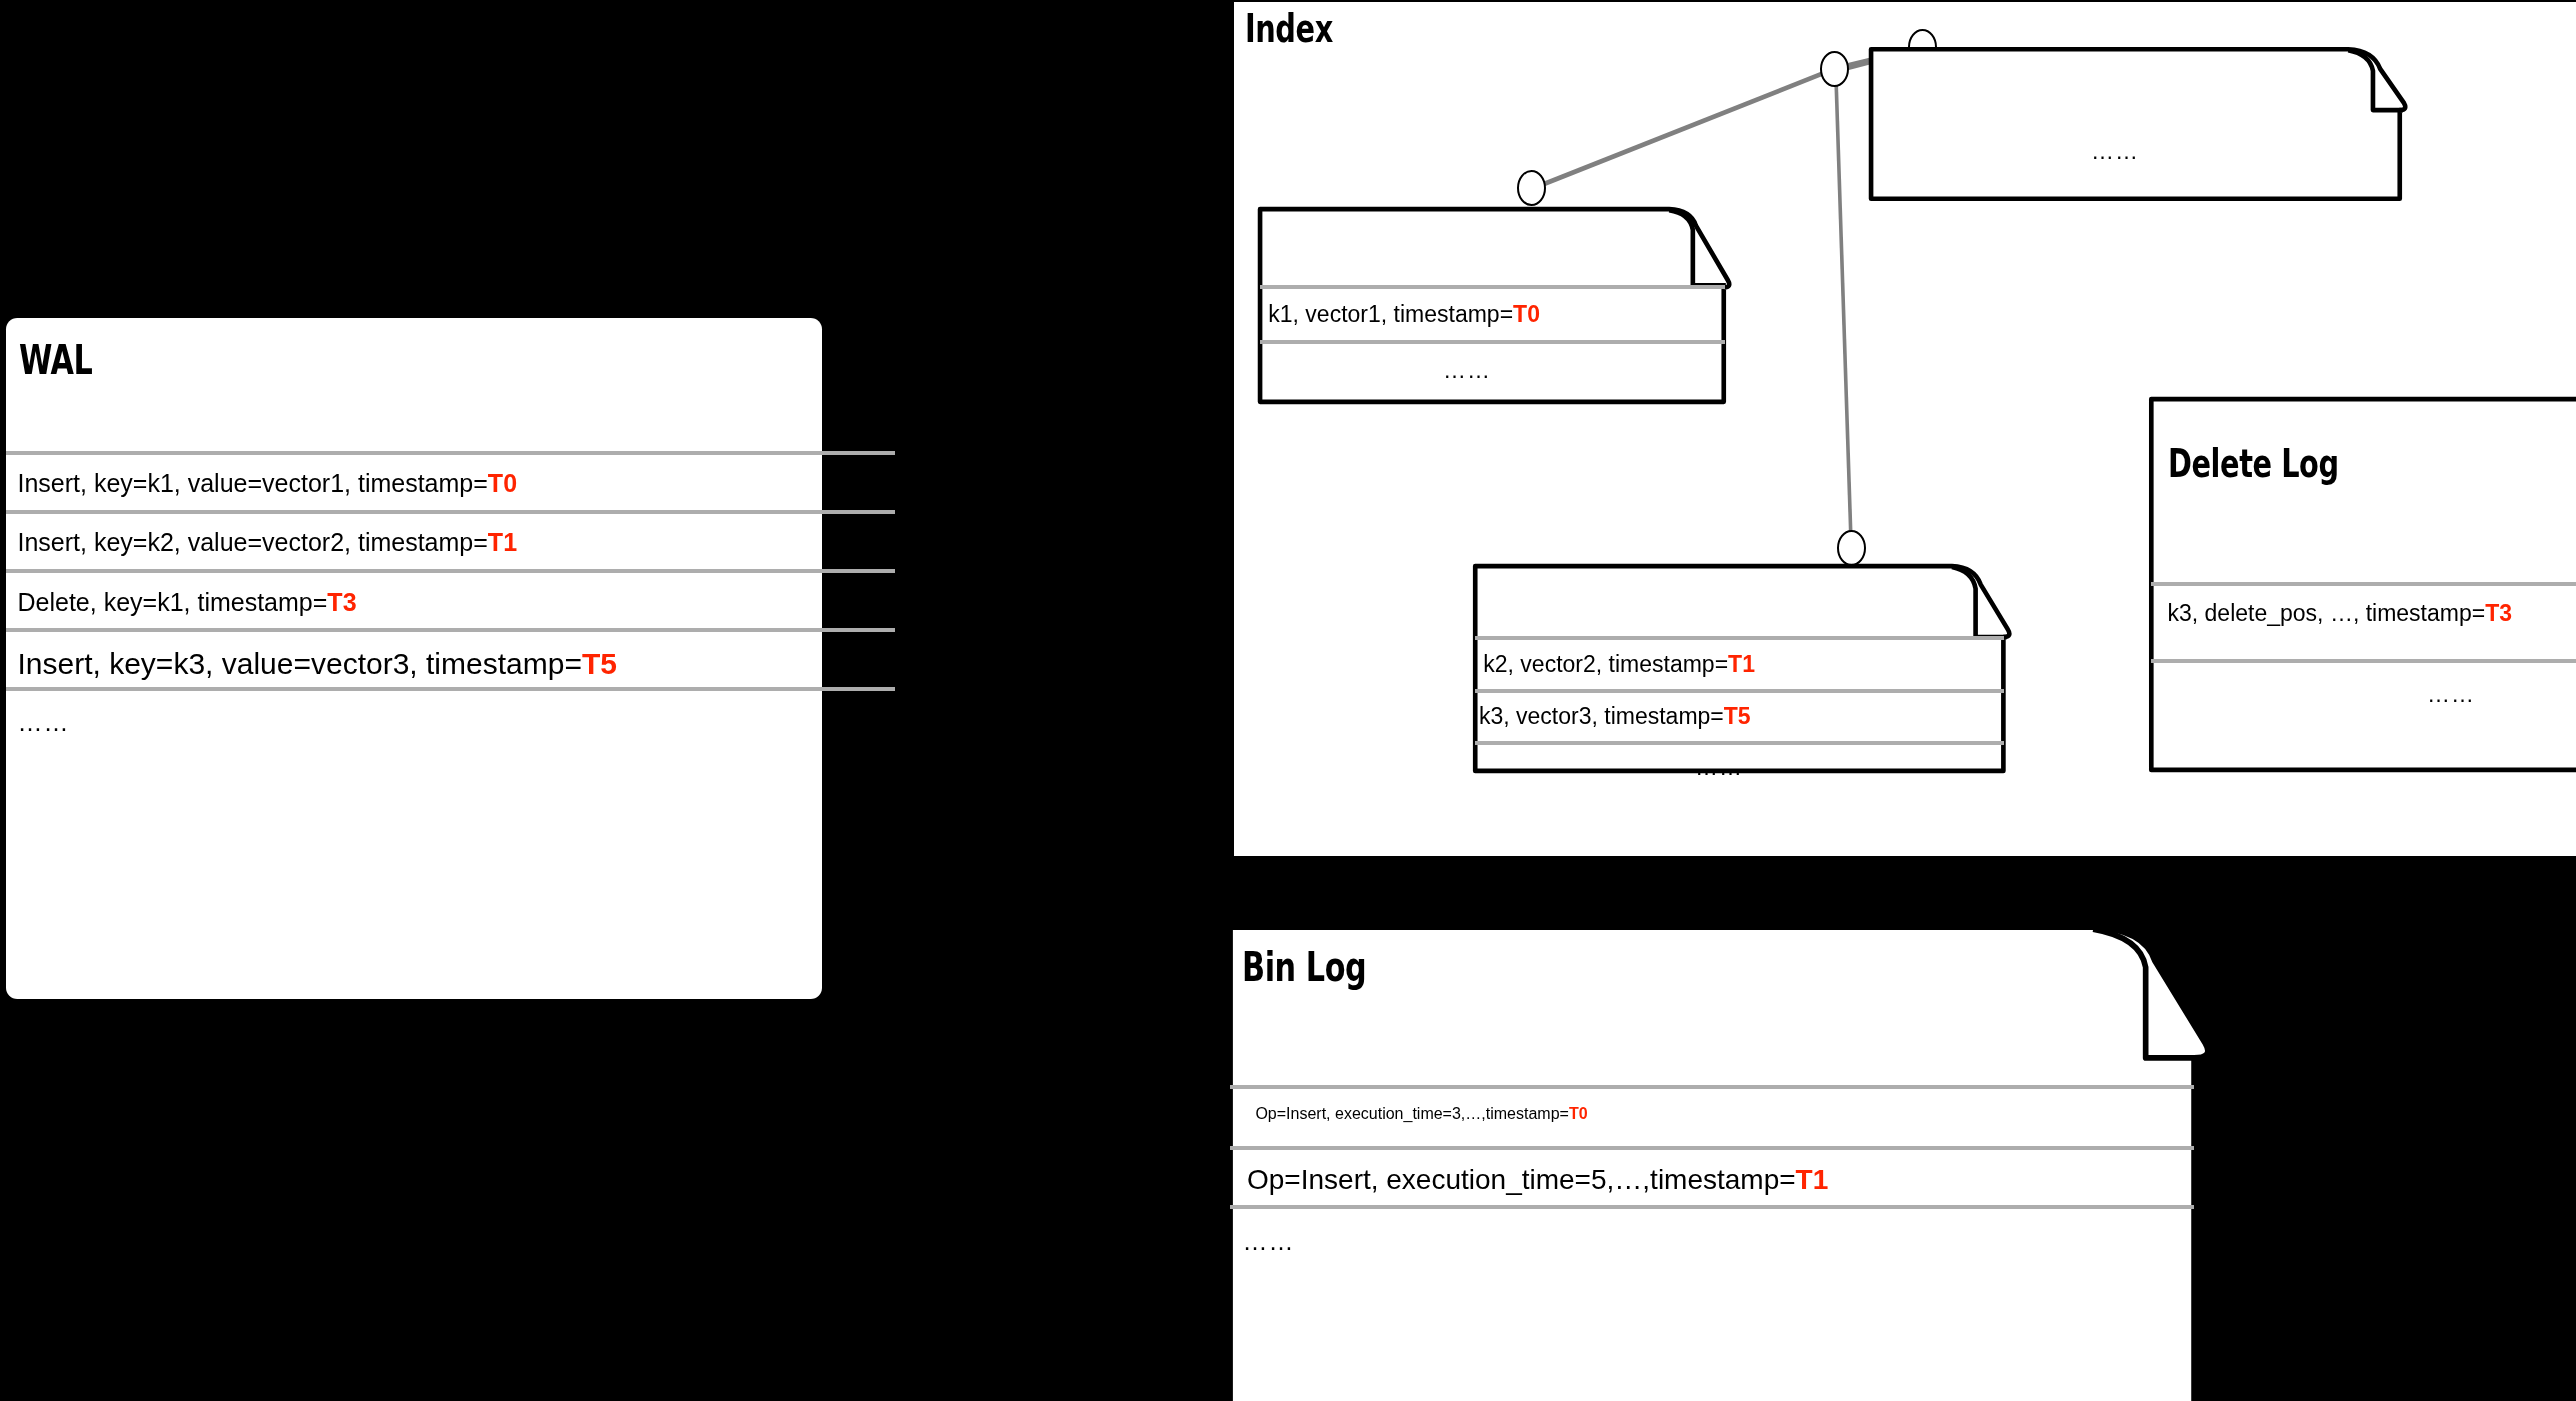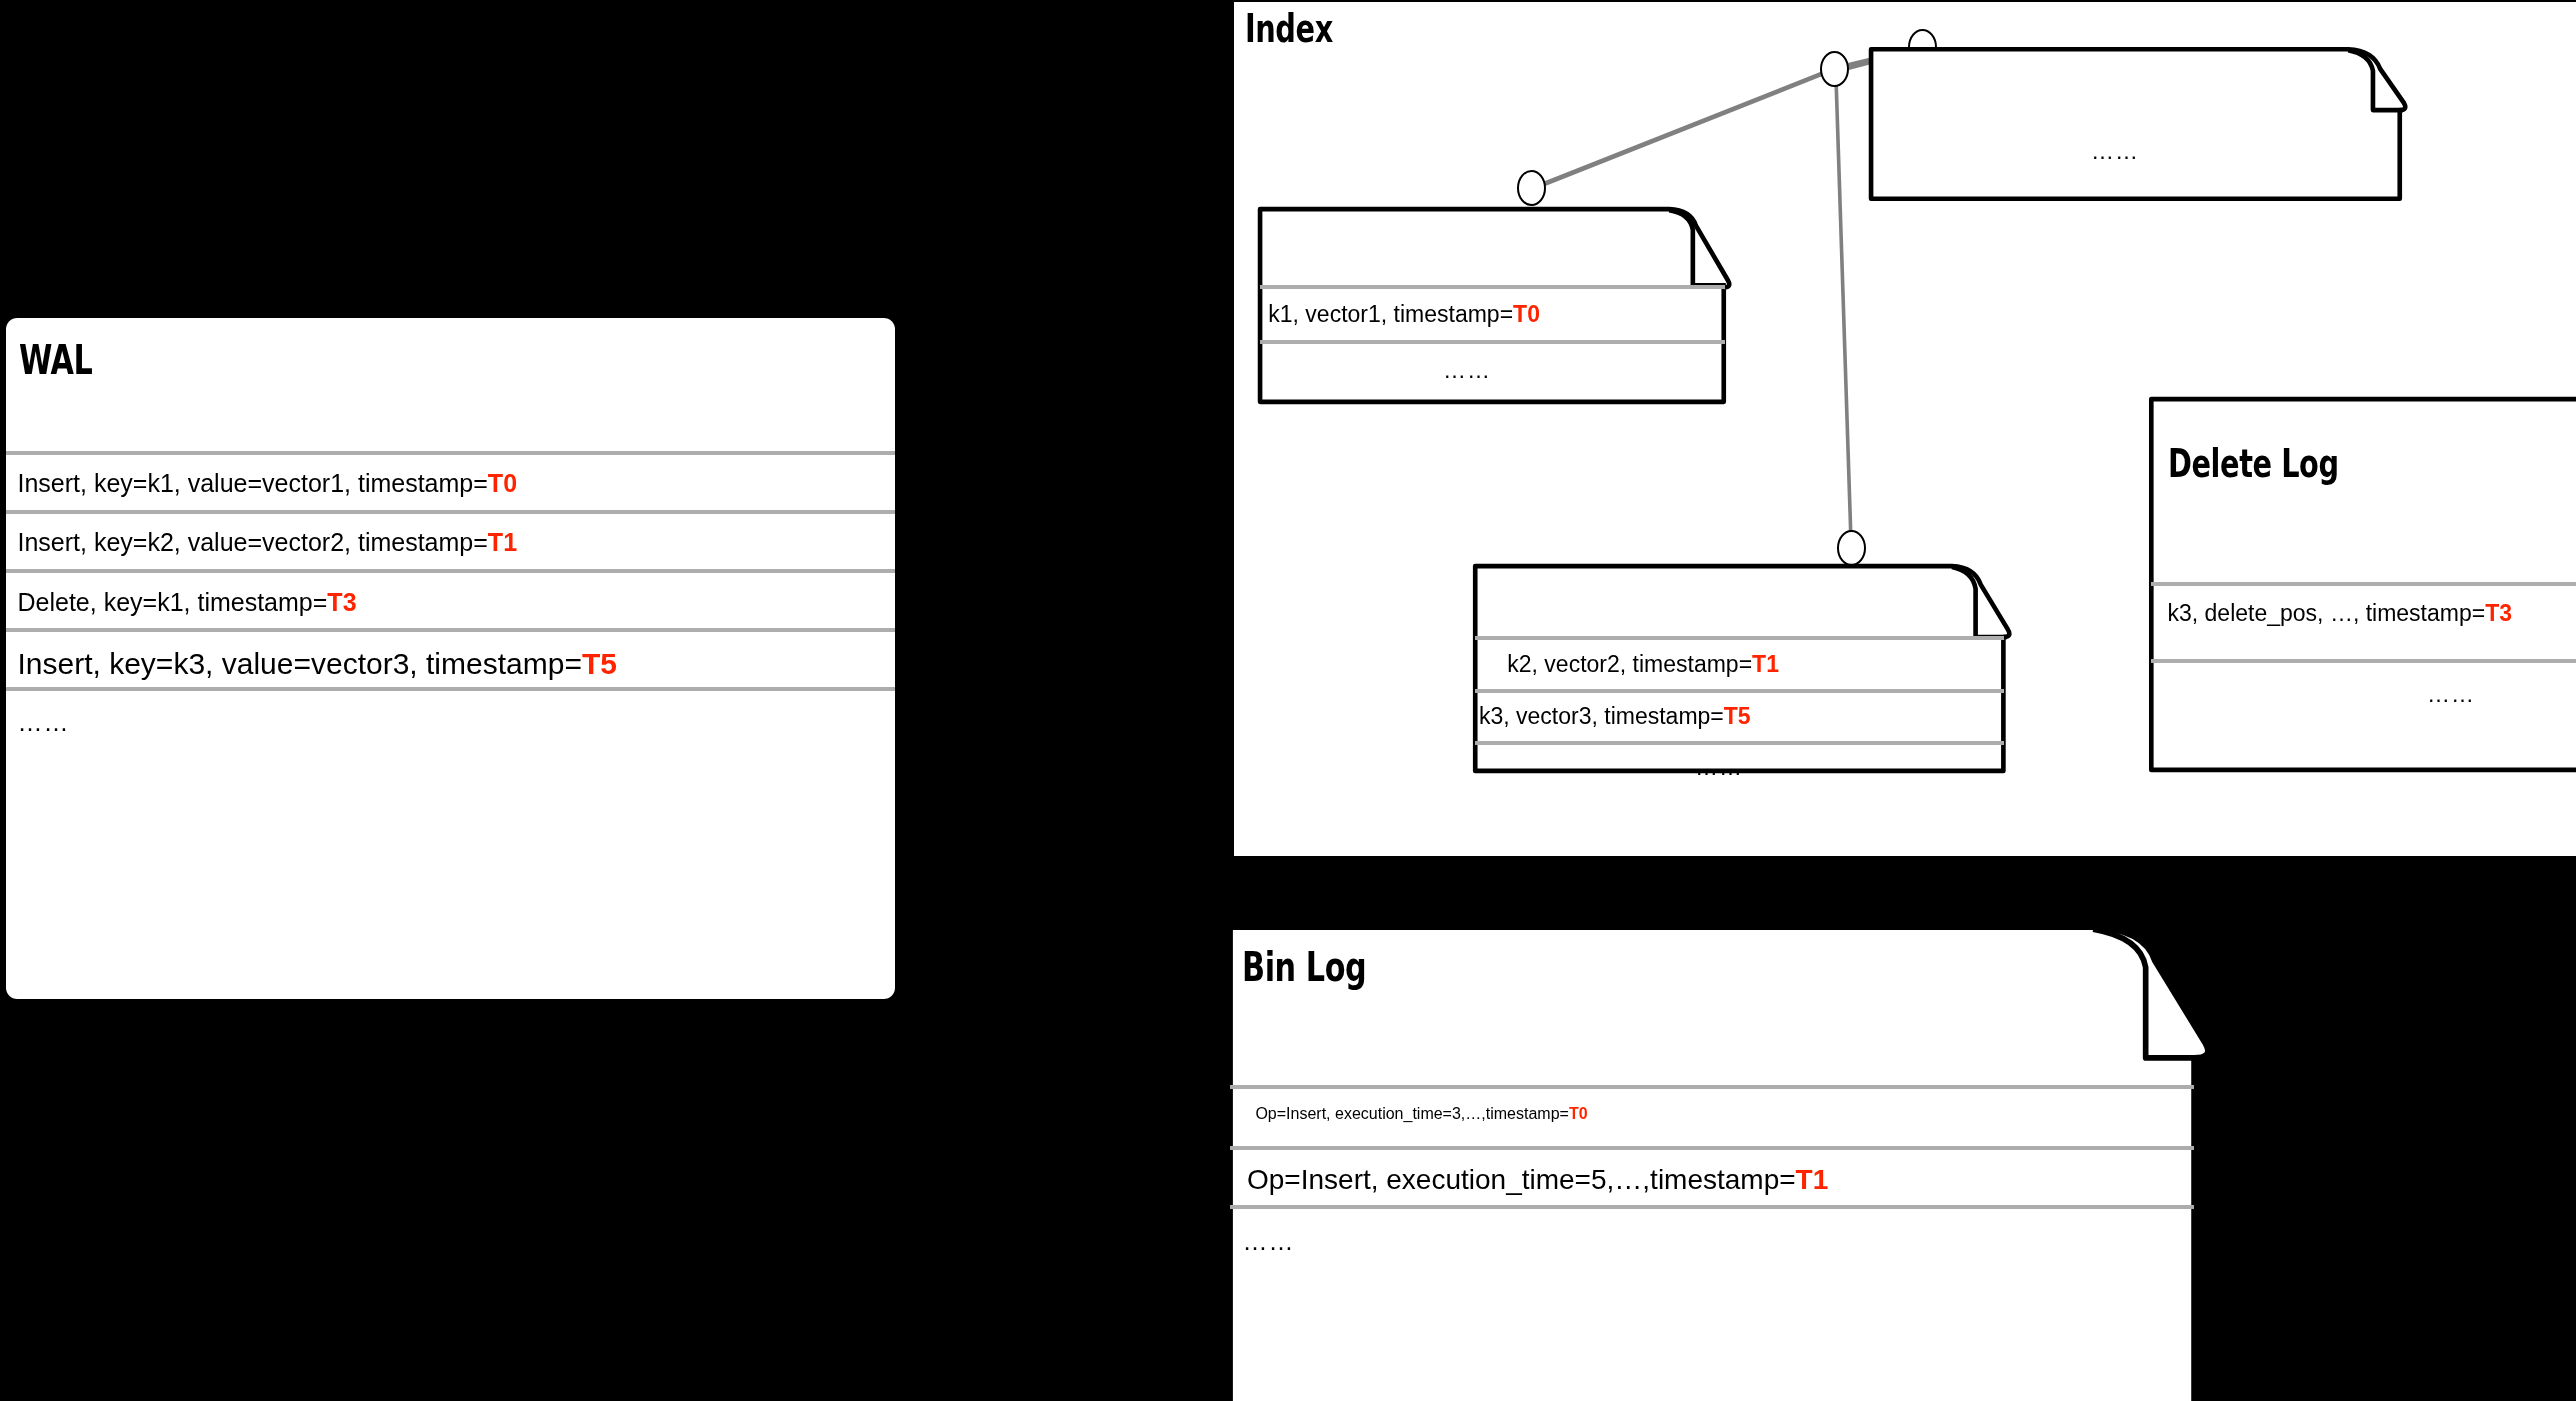--- a/index.html
+++ b/index.html
@@ -2,21 +2,21 @@
 <html style="font-size:8.2px"><head>
 <meta charset="utf-8">
 <style>
   html,body{margin:0;padding:0;background:#000;}
   body{width:2817px;height:1402px;position:relative;overflow:hidden;
        font-family:"Liberation Sans","DejaVu Sans",sans-serif;}
 
   .panel{position:absolute;background:#fff;box-sizing:border-box;}
 
   
-  #wal-panel{left:6.2px;top:318px;width:889px;height:681px;border-radius:11.3px;}
+  #wal-panel{left:6.2px;top:318px;width:816px;height:681px;border-radius:11.3px;}
 
   
   #index-panel{left:1234px;top:2.1px;width:1578px;height:854px;}
 
   .title{position:absolute;font-weight:bold;color:#000;
          font-family:"DejaVu Sans Condensed","Liberation Sans",sans-serif;
          transform:scaleX(.82);transform-origin:left center;
          letter-spacing:-0.5px;white-space:nowrap;line-height:1;}
 
   .rowtxt{position:absolute;white-space:nowrap;color:#000;line-height:1;}
@@ -117,21 +117,21 @@
     </div>
   </div>
 
   <div class="doc" style="left:239px;top:562px;width:546px;height:209px;">
     <svg width="546" height="209" viewBox="0 0 1060 406">
       <path d="M4 4 H930 Q974 6 986 40 L1038 126 Q1048 142 1030 142 L1030 402 H4 Z" fill="#fff" stroke="#000" stroke-width="9" stroke-linejoin="round"></path>
       <path d="M930 6 Q970 14 976 48 L976 142 L1036 142" fill="none" stroke="#000" stroke-width="9" stroke-linejoin="round"></path>
     </svg>
     <div class="content">
       <div class="hr" style="left:2.1px;top:72px;width:529px;"></div>
-      <div class="rowtxt" style="left:10.3px;top:89px;font-size:23px;margin-left:24px;">
+      <div class="rowtxt" style="left:10.3px;top:89px;font-size:23px;">
         <span>k2, vector2, timestamp=</span><span class="ts">T1</span>
       </div>
       <div class="hr" style="left:2.1px;top:125px;width:529px;"></div>
       <div class="rowtxt" style="left:6px;top:141px;font-size:23px;">
         <span>k3, vector3, timestamp=</span><span class="ts">T5</span>
       </div>
       <div class="hr" style="left:2.1px;top:177px;width:529px;"></div>
       <div class="dots" style="left:222px;top:192px;font-size:23px;">……</div>
     </div>
   </div>

